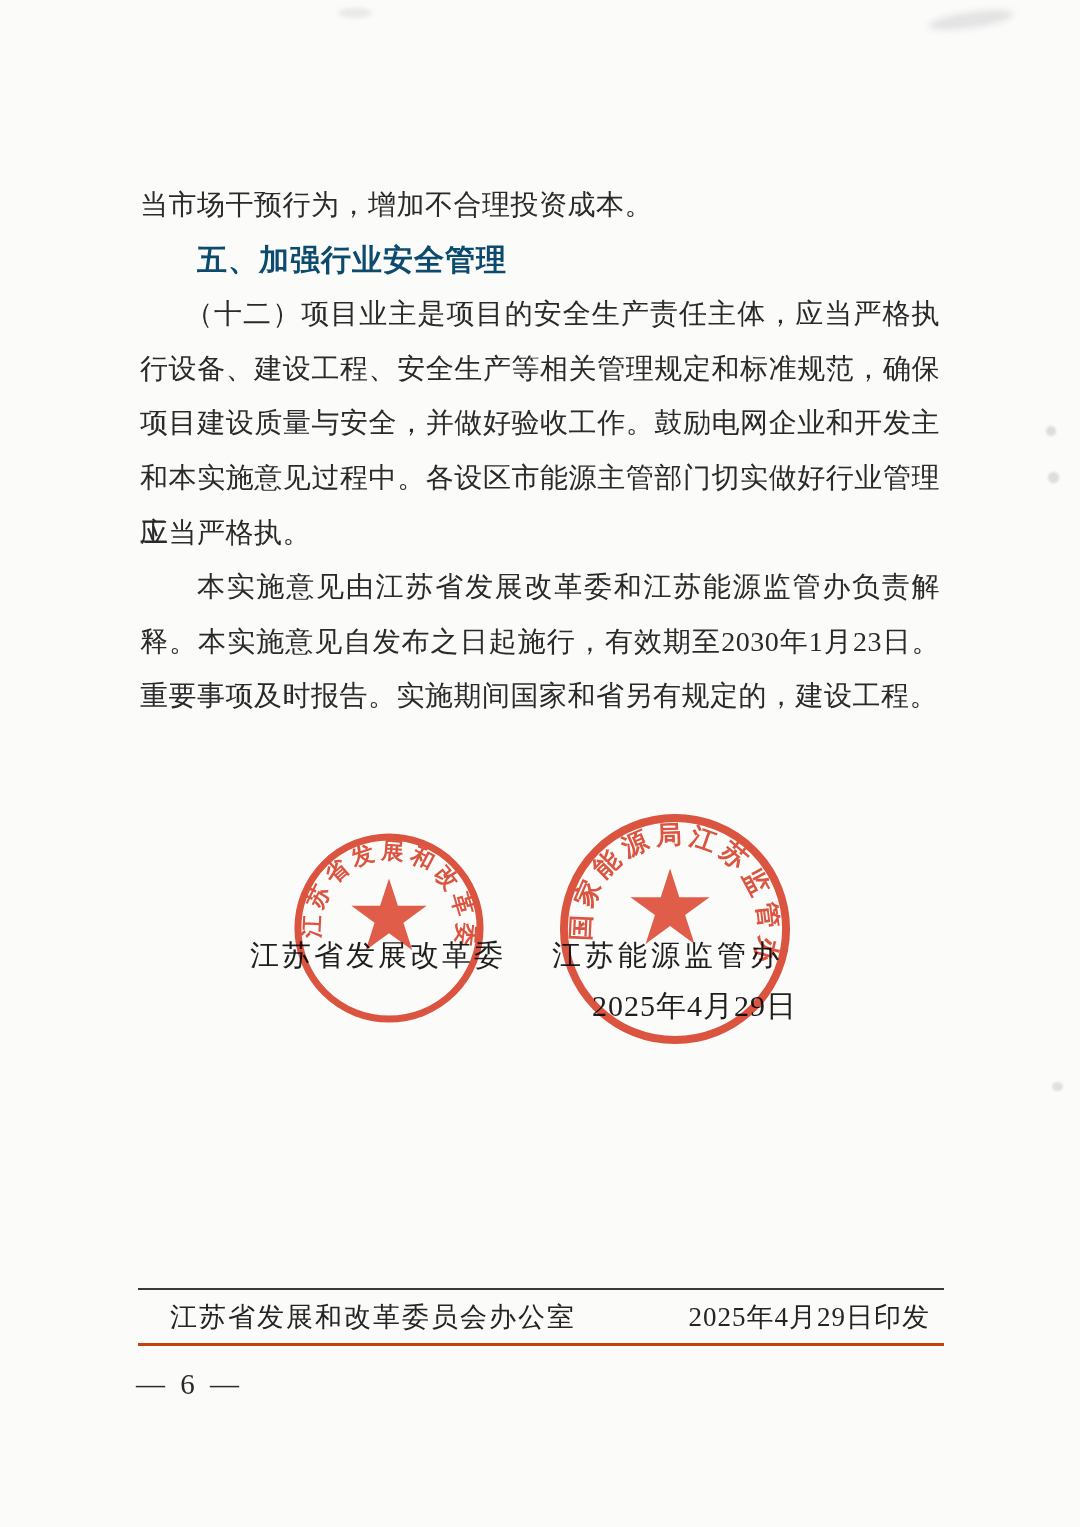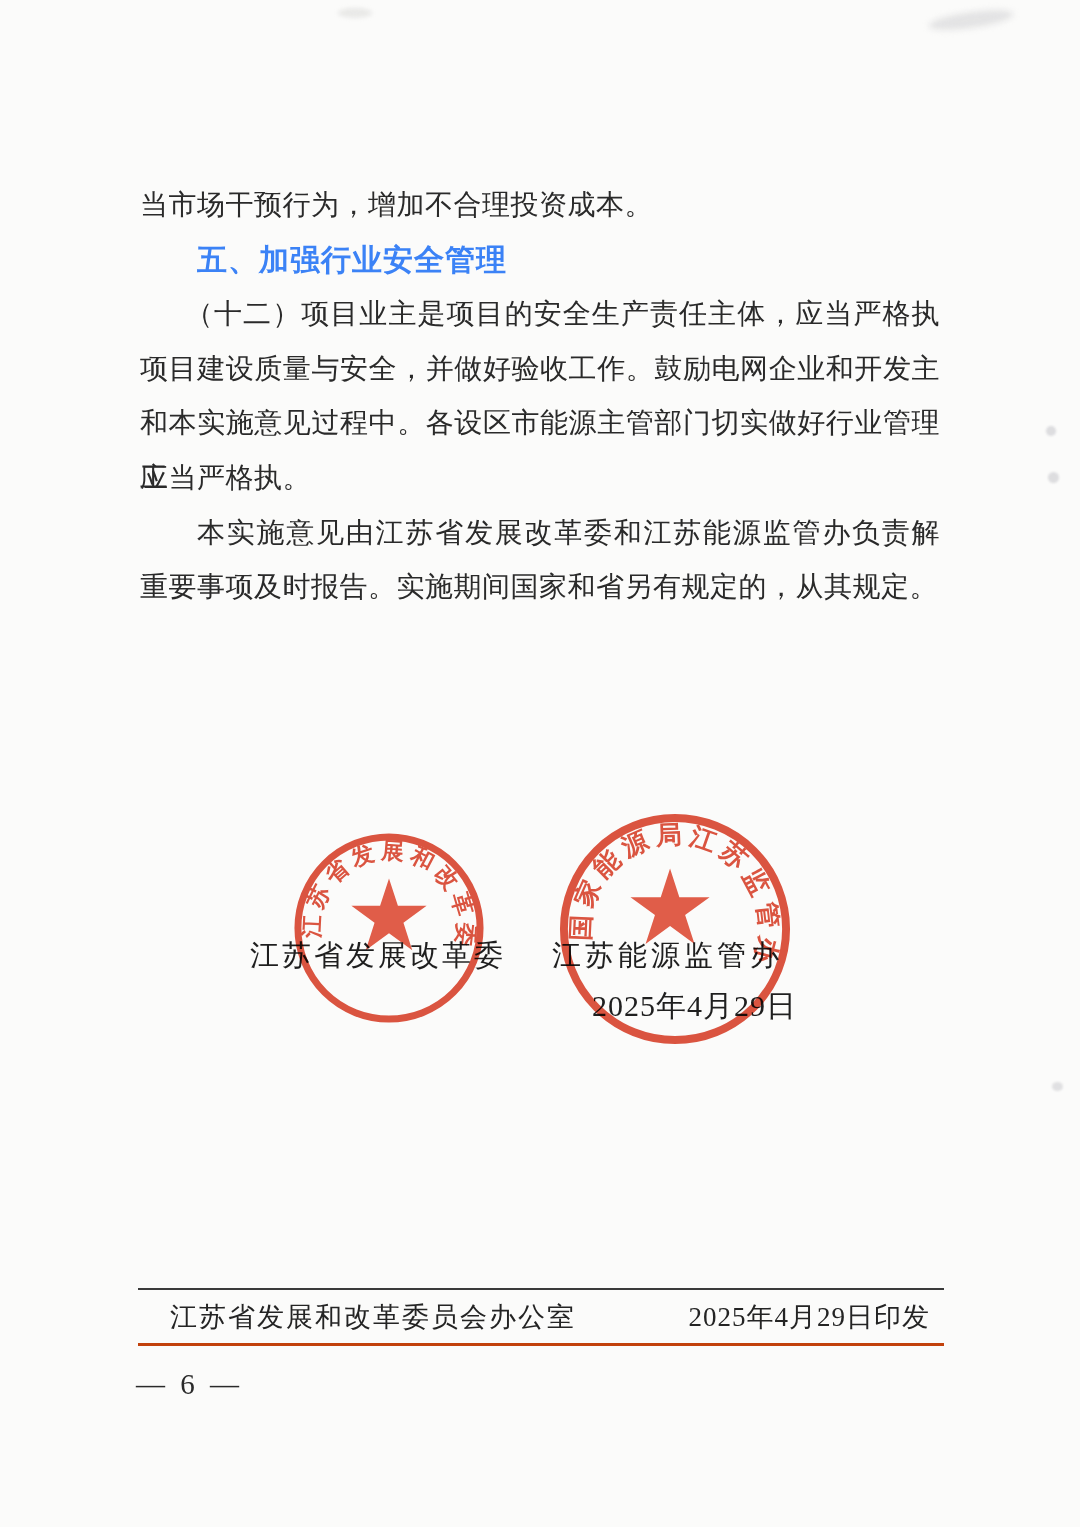--- a/index.html
+++ b/index.html
@@ -16,21 +16,21 @@
   .bl{
     height:54.6px;line-height:54.6px;font-size:28px;
     text-align:justify;text-align-last:justify;text-justify:inter-character;
     letter-spacing:0.5px;white-space:normal;color:#2a2a2a;
   }
   .bl.end{text-align-last:left;}
   .bl.ind{padding-left:57px;font-family:Liberation Serif, serif;}
   .bl.ind2{padding-left:45px;}
   .bl.head{
     font-family:Liberation Sans, sans-serif;
-    font-weight:700;font-size:30px;color:#3b82f6;
+    font-weight:700;font-size:30px;color:#0c4a6e;
     text-align-last:left;letter-spacing:1px;
   }
 
   
   .sig{position:absolute;font-size:29px;color:#1f1f1f;white-space:nowrap;}
   .sig-left{left:250px;top:936px;letter-spacing:3px;}
   .sig-right{left:552px;top:936px;letter-spacing:4px;}
   .sig-date{left:592px;top:986px;font-size:30px;letter-spacing:1px;}
 
   
@@ -67,25 +67,27 @@
 </style>
 </head>
 <body>
 
 <div class="page">
 
   <div class="content">
     <div class="bl end">当市场干预行为，增加不合理投资成本。</div>
     <div class="bl head ind">五、加强行业安全管理</div>
     <div class="bl ind2">（十二）项目业主是项目的安全生产责任主体，应当严格执</div>
+    <div class="bl">行设备、建设工程、安全生产等相关管理规定和标准规范，确保</div>
     <div class="bl">项目建设质量与安全，并做好验收工作。鼓励电网企业和开发主</div>
     <div class="bl">和本实施意见过程中。各设区市能源主管部门切实做好行业管理工</div>
     <div class="bl end">应当严格执。</div>
     <div class="bl ind">本实施意见由江苏省发展改革委和江苏能源监管办负责解</div>
-    <div class="bl end">重要事项及时报告。实施期间国家和省另有规定的，从其规定。</div>
+    <div class="bl">释。本实施意见自发布之日起施行，有效期至2030年1月23日。</div>
+    <div class="bl end">重要事项及时报告。实施期间国家和省另有规定的，建设工程。</div>
   </div>
 
   <div class="sig sig-left">江苏省发展改革委</div>
   <div class="sig sig-right">江苏能源监管办</div>
   <div class="sig sig-date">2025年4月29日</div>
 
   <svg class="seal seal-left" viewBox="0 0 200 200">
     <defs>
       <path id="arcL" d="M 34.2 123.9 A 70 70 0 1 1 165.8 123.9" fill="none"></path>
     </defs>

